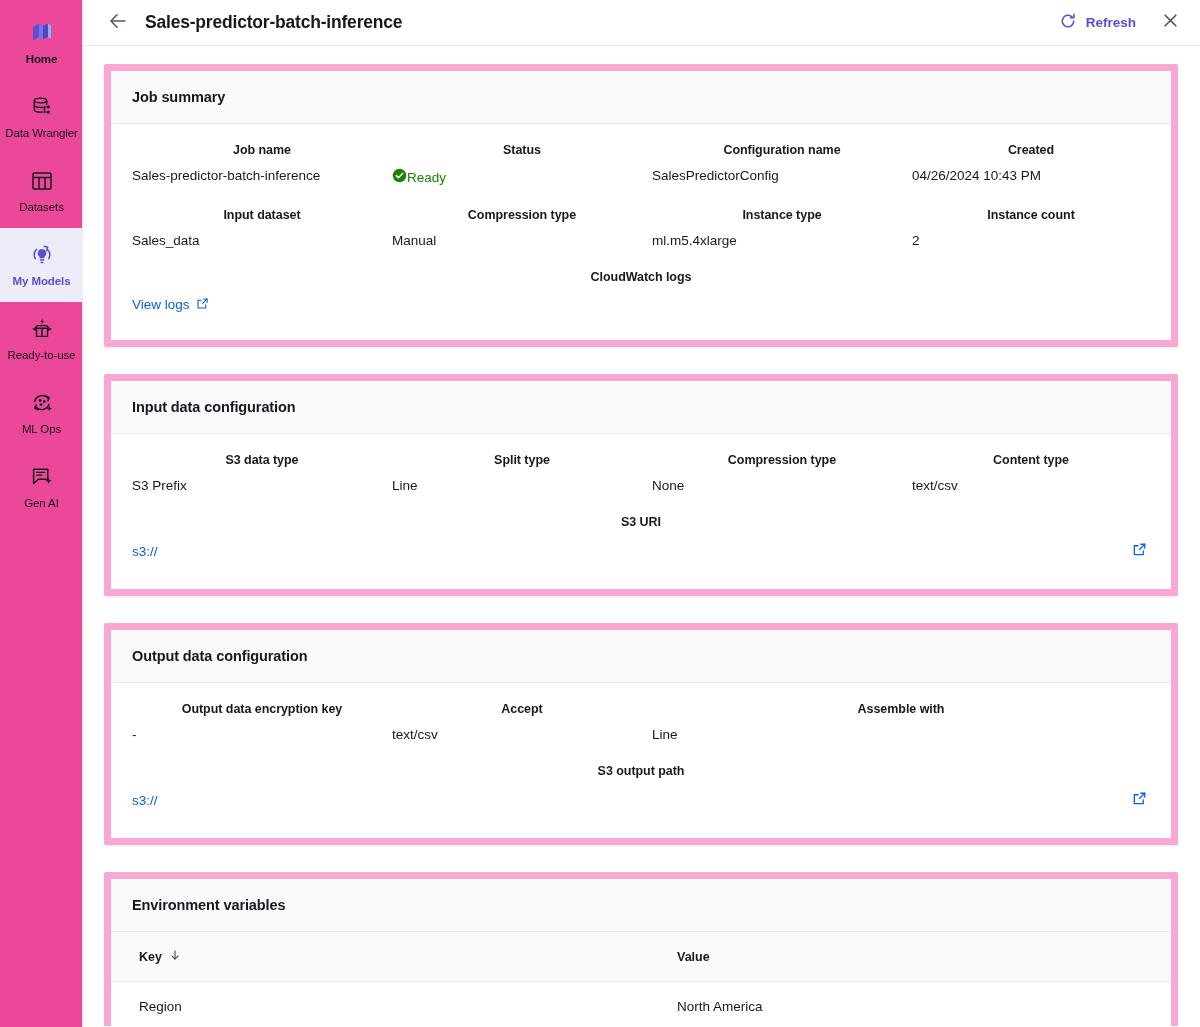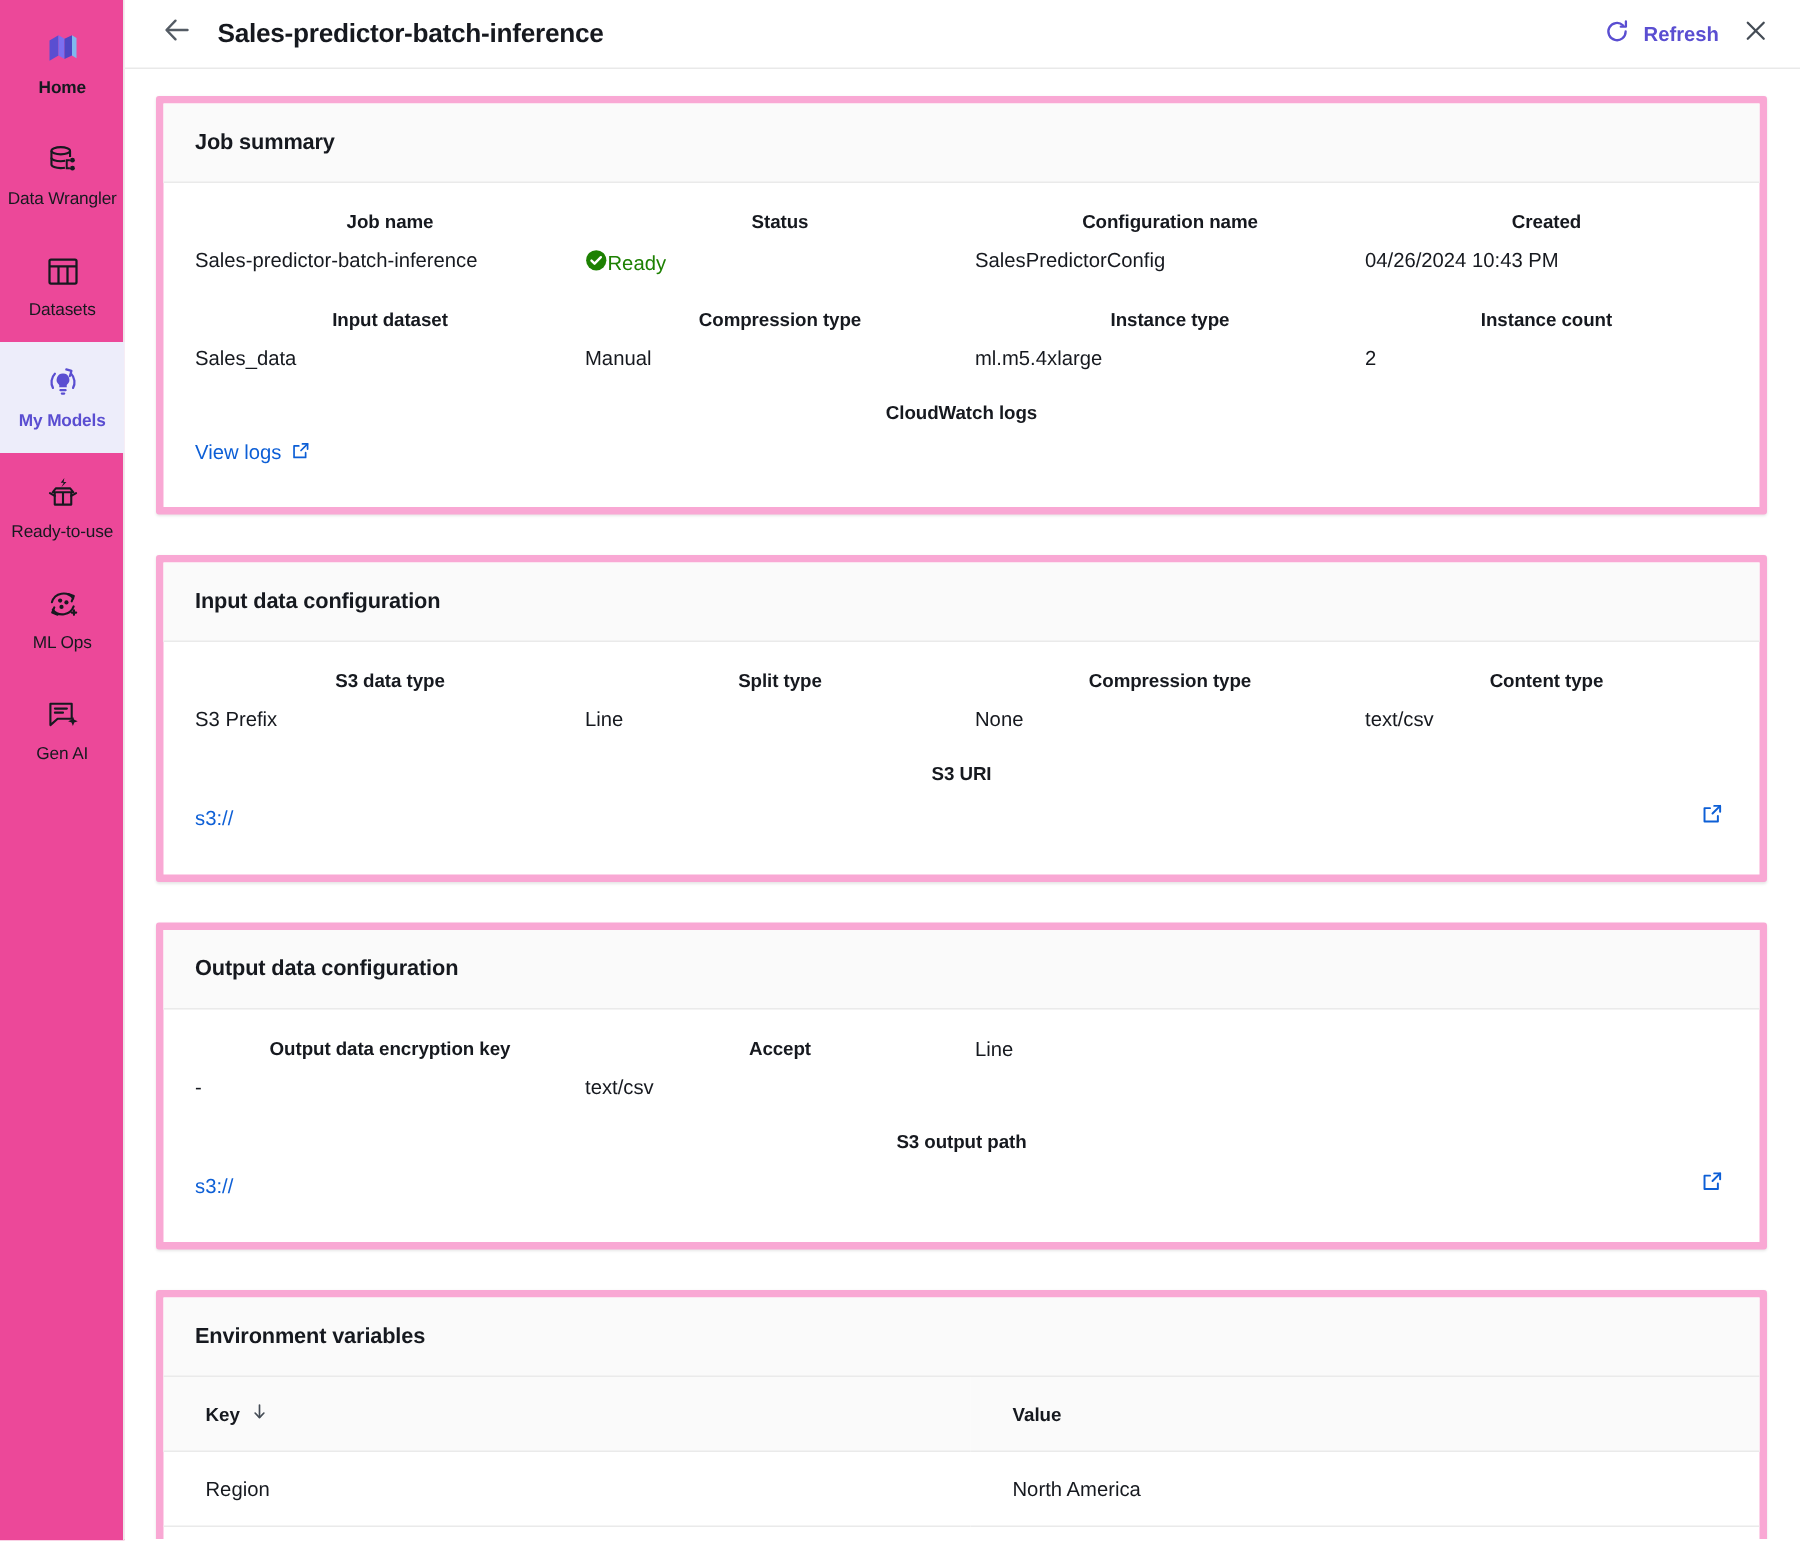--- a/index.html
+++ b/index.html
@@ -76,21 +76,21 @@
     font-weight: 700;
     color: #16191f;
     margin-left: 14px;
     letter-spacing: -0.2px;
     white-space: nowrap;
   }
   .topbar-right {
     margin-left: auto;
     display: flex;
     align-items: center;
-    gap: 12px;
+    gap: 22px;
   }
   .refresh-btn {
     display: flex;
     align-items: center;
     gap: 9px;
     color: #5a4ed1;
     font-size: 13.5px;
     font-weight: 700;
     cursor: pointer;
     white-space: nowrap;
@@ -104,21 +104,21 @@
 
   .content {
     padding: 18px 22px 0 21px;
     height: 981px;
     overflow: hidden;
   }
 
   
   .card {
     background: #ffffff;
-    border: 5px solid #f9a8d4;
+    border: 7px solid #f9a8d4;
     border-radius: 2px;
     box-shadow: 0 1px 2px rgba(0,0,0,0.10);
     margin-bottom: 27px;
   }
   .card-header {
     background: #fafafa;
     border-bottom: 1px solid #eaeaea;
     padding: 17px 0 17px 21px;
   }
   .card-title {
@@ -466,20 +466,21 @@
           <div class="grid-row">
             <div class="field">
               <div class="field-label">Output data encryption key</div>
               <div class="field-value">-</div>
             </div>
             <div class="field">
               <div class="field-label">Accept</div>
               <div class="field-value">text/csv</div>
             </div>
             <div class="field wide">
+              <div class="field-label">Assemble with</div>
               <div class="field-value">Line</div>
             </div>
           </div>
 
           <div class="grid-row">
             <div class="field wide">
               <div class="field-label">S3 output path</div>
               <div class="uri-row">
                 <a class="link">s3://</a>
                 <span class="ext-btn">

